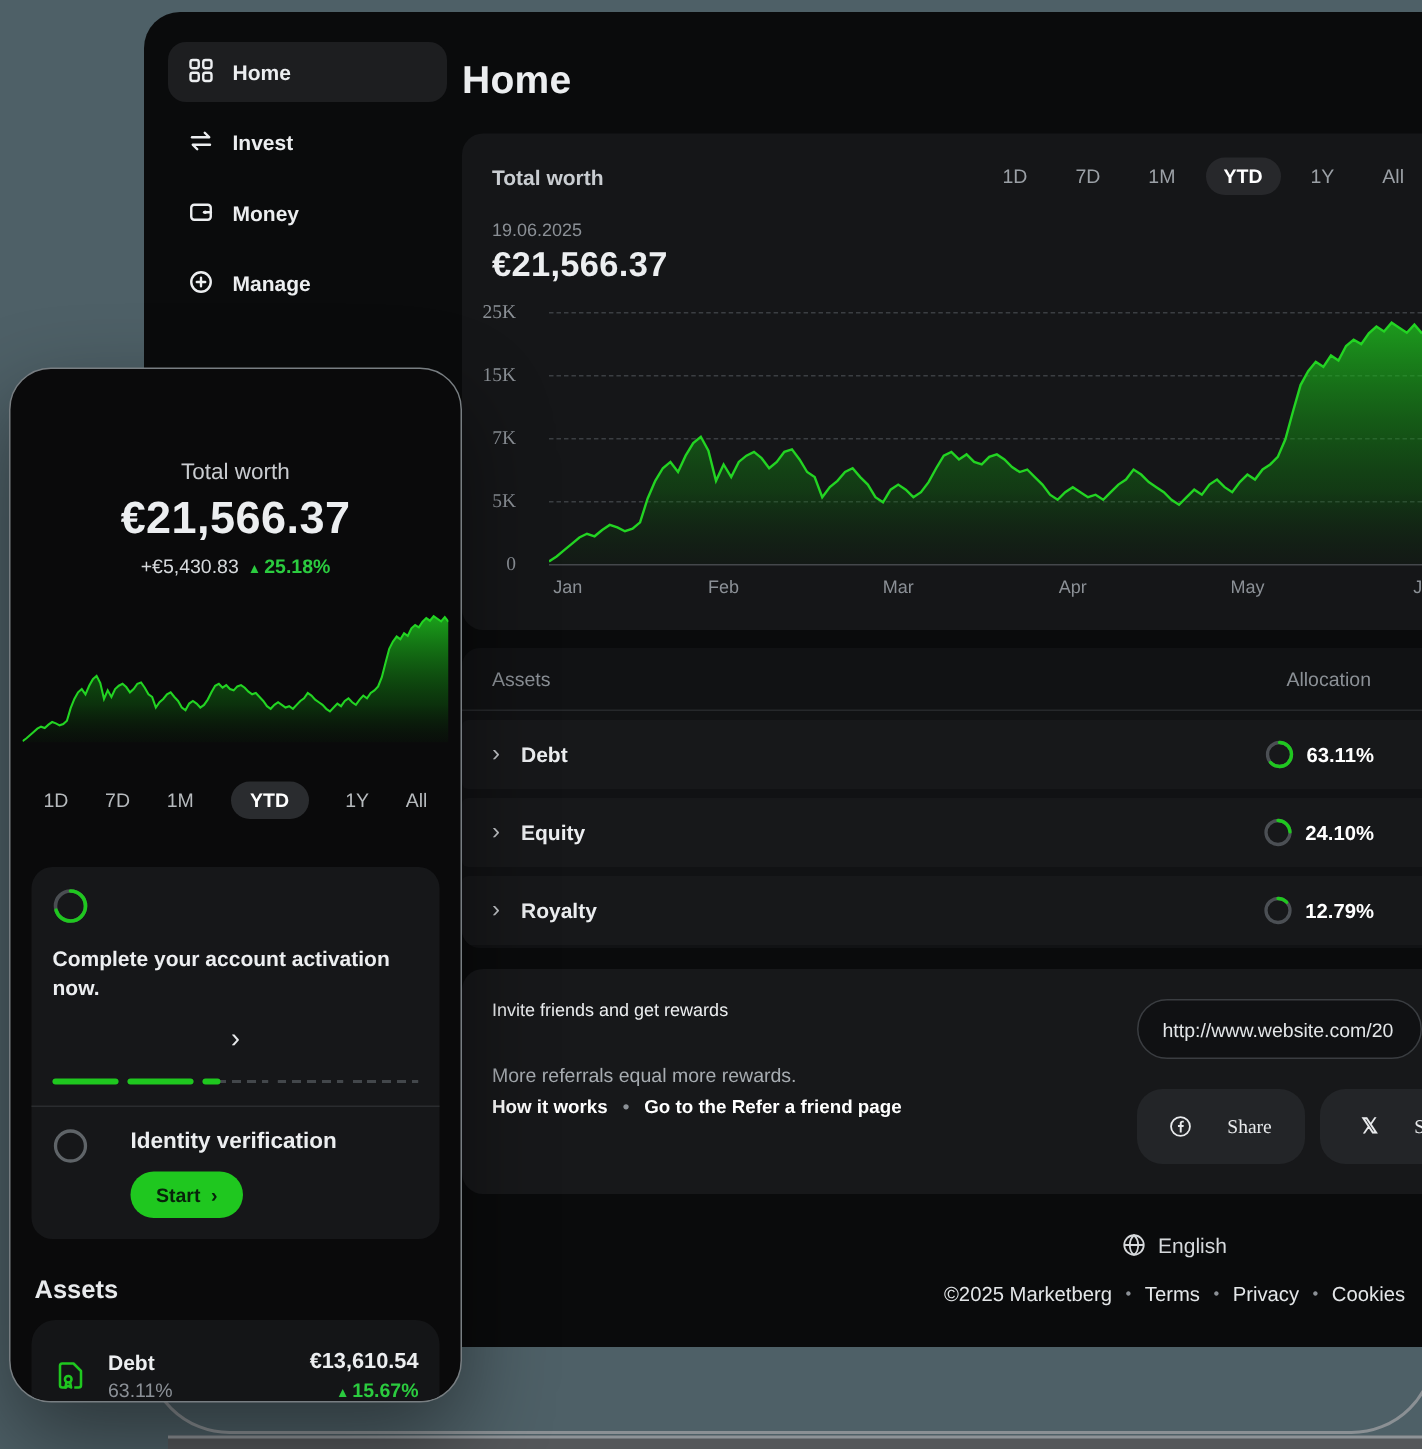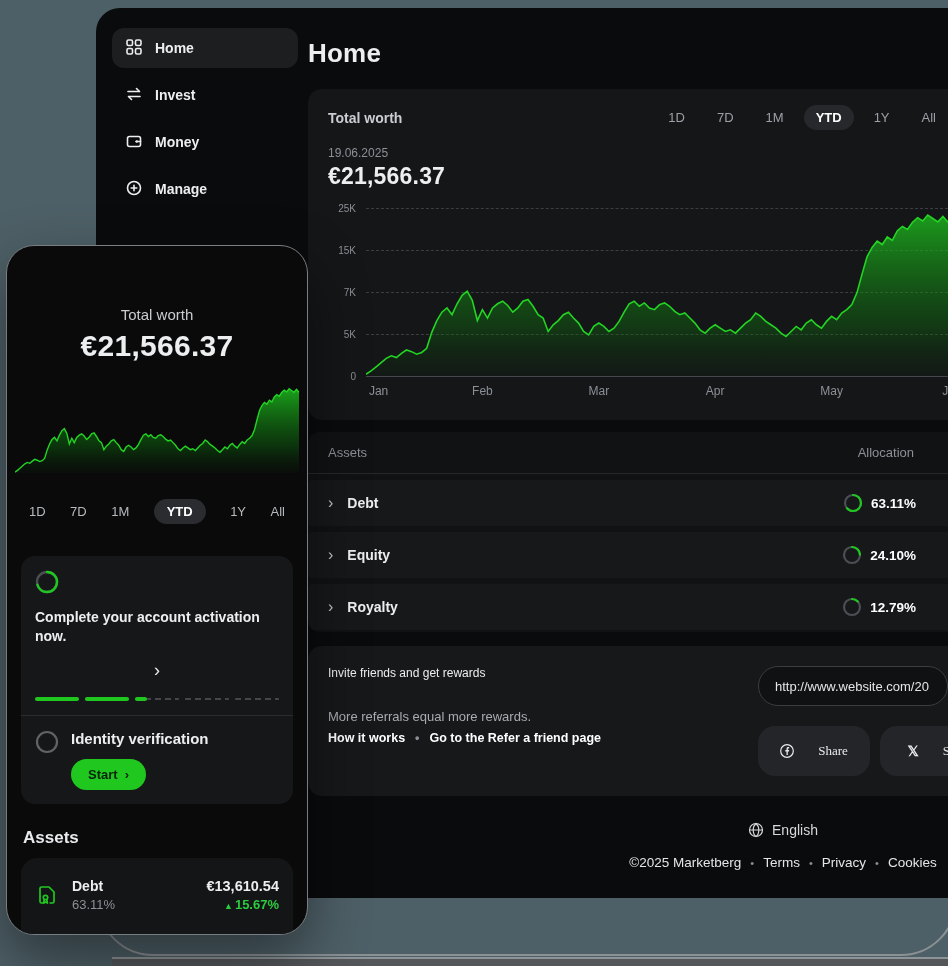--- a/index.html
+++ b/index.html
@@ -41,21 +41,21 @@
   .chart-card { padding:16px 20px 14px 20px; }
   .cc-head { display:flex; justify-content:space-between; align-items:center; }
   .cc-title { font-size:14px; color:#C9CDD1; font-weight:600; }
   .ranges { display:flex; align-items:center; gap:8px; }
   .range { font-size:13px; color:#9BA0A6; padding:5px 12px; border-radius:15px; cursor:pointer; }
   .range.active { background:#27282B; color:#FFFFFF; font-weight:700; }
   .cc-date { font-size:12px; color:#8B9096; margin-top:16px; }
   .cc-value { font-size:23px; font-weight:700; margin-top:3px; letter-spacing:.2px; }
   .plot-wrap { display:flex; margin-top:18px; }
   .y-gutter { width:38px; position:relative; height:168px; flex-shrink:0; }
-  .y-tick { position:absolute; right:10px; transform:translateY(-50%); font-size:10px; color:#8B9096; }
+  .y-tick { position:absolute; right:22px; transform:translateY(-50%); font-size:13px; color:#8B9096;font-family:Liberation Serif, serif; }
   .plot { position:relative; flex:1; height:168px; }
   .gridline { position:absolute; left:0; right:0; border-top:1px dashed #3B3E42; }
   .gridline.zero { border-top:1px solid #44474B; }
   .plot svg { position:absolute; inset:0; width:100%; height:100%; }
   .x-row { position:relative; height:22px; margin-left:38px; margin-top:8px; }
   .x-lab { position:absolute; font-size:12px; color:#8B9096; transform:translateX(-50%); white-space:nowrap; }
   .x-lab.first { transform:none; }
   .x-lab.last { transform:translateX(-15%); }
   
   .assets-sec { margin-top:12px; background:#111214; border-radius:12px; overflow:hidden; padding-bottom:2px; }
@@ -115,21 +115,21 @@
   .m-card { background:#161719; border-radius:14px; margin:32px 6px 0 6px; padding:14px; }
   .act-row { display:flex; gap:14px;flex-direction:column; }
   .act-msg { font-size:14px; font-weight:600; line-height:1.35; flex:1; }
   .act-chev { align-self:center; font-size:18px; color:#E8EAEC; cursor:pointer; }
   .seg-row { display:flex; gap:6px; margin-top:16px; }
   .seg { flex:1; height:4px; position:relative; border-radius:2px;
          background:repeating-linear-gradient(90deg,#43474B 0 6px,transparent 6px 10px);
          background-position:center; background-size:100% 2px; background-repeat:no-repeat; }
   .seg .fill { position:absolute; left:0; top:0; bottom:0; background:#1FC71F; border-radius:2px; }
   .act-divider { border-top:1px solid #2A2C2F; margin:14px -14px 0 -14px; }
-  .id-row { display:flex; gap:12px; margin-top:14px; }
+  .id-row { display:flex; gap:28px; margin-top:14px; }
   .id-title { font-size:15px; font-weight:700; }
   .id-sub { font-size:11px; color:#8B9096; margin-top:3px; }
   .start-btn {
     margin-top:12px; display:inline-flex; align-items:center; gap:7px;
     background:#1FC71F; color:#07230A; border:none; border-radius:18px;
     padding:8px 17px; font-size:13px; font-weight:700; font-family:"Liberation Sans",sans-serif; cursor:pointer;
   }
   .m-assets-title { font-size:17px; font-weight:600; margin:24px 8px 10px 8px; color:#E8EAEC; }
   .m-assets { background:#141517; border-radius:16px; margin:0 6px; padding:10px 14px; }
   .ma-row { display:flex; align-items:center; gap:13px; padding:10px 0; cursor:pointer; }
@@ -342,20 +342,24 @@
         <span class="f-sep">•</span>
         <span class="f-link">Cookies</span>
       </div>
     </div>
   </div>
 </div>
 
 <div class="phone">
   <div class="m-title">Total worth</div>
   <div class="m-value">€21,566.37</div>
+  <div class="m-delta">
+    <span>+€5,430.83</span>
+    <span class="up"><span class="tri">▲</span><span>25.18%</span></span>
+  </div>
 
   <div class="m-chart">
     <svg viewBox="0 0 100 40" preserveAspectRatio="none">
       <defs>
         <linearGradient id="gGradM" x1="0" y1="0" x2="0" y2="1">
           <stop offset="0" stop-color="#1FC71F" stop-opacity="0.8"></stop>
           <stop offset="0.7" stop-color="#0E7A0E" stop-opacity="0.35"></stop>
           <stop offset="1" stop-color="#063306" stop-opacity="0.1"></stop>
         </linearGradient>
       </defs>

